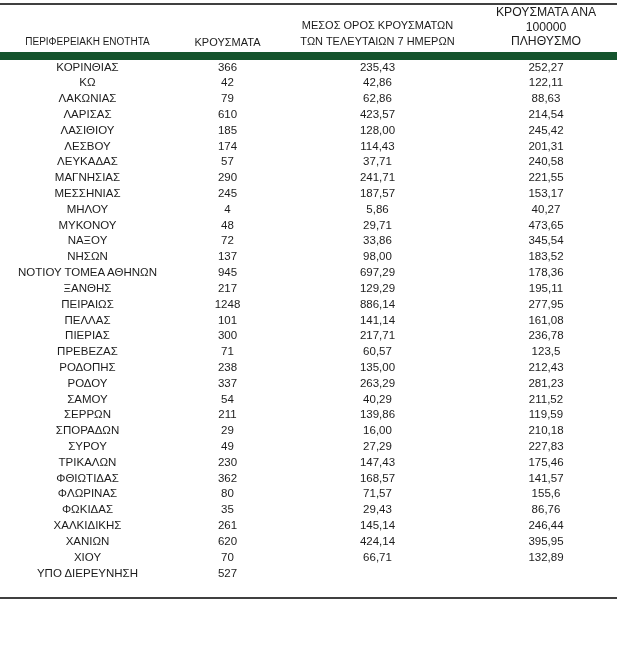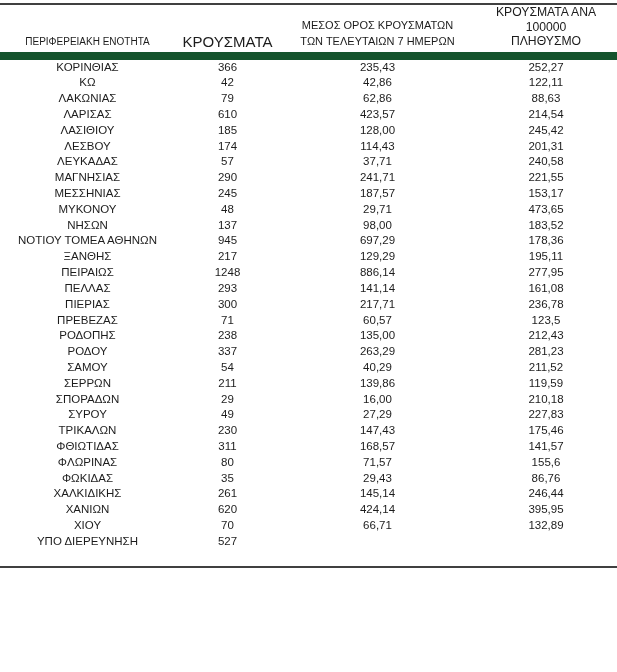--- a/index.html
+++ b/index.html
@@ -31,21 +31,21 @@
   table.cases thead tr { height: 50px; }
   table.cases th {
     font-weight: normal;
     vertical-align: bottom;
     text-align: center;
     padding: 0 0 3px 0;
     border-bottom: 8px solid #14532d;
     white-space: pre-line;
   }
   th.h-region  { font-size: 10px; line-height: 14px; }
-  th.h-cases   { font-size: 15px; line-height: 14px; }
+  th.h-cases   { font-size: 11px; line-height: 14px; }
   th.h-avg     { font-size: 11px;  line-height: 16px; }
   th.h-per100k { font-size: 12.2px; line-height: 14.5px; }
 
   table.cases tbody td {
     text-align: center;
     font-size: 11.5px;
     height: 15.82px;
     line-height: 15.82px;
     padding: 0;
     white-space: nowrap;
@@ -124,26 +124,38 @@
           <td>241,71</td>
           <td>221,55</td>
         </tr>
         <tr>
           <td>ΜΕΣΣΗΝΙΑΣ</td>
           <td>245</td>
           <td>187,57</td>
           <td>153,17</td>
         </tr>
         <tr>
+          <td>ΜΗΛΟΥ</td>
+          <td>4</td>
+          <td>5,86</td>
+          <td>40,27</td>
+        </tr>
+        <tr>
           <td>ΜΥΚΟΝΟΥ</td>
           <td>48</td>
           <td>29,71</td>
           <td>473,65</td>
         </tr>
         <tr>
+          <td>ΝΑΞΟΥ</td>
+          <td>72</td>
+          <td>33,86</td>
+          <td>345,54</td>
+        </tr>
+        <tr>
           <td>ΝΗΣΩΝ</td>
           <td>137</td>
           <td>98,00</td>
           <td>183,52</td>
         </tr>
         <tr>
           <td>ΝΟΤΙΟΥ ΤΟΜΕΑ ΑΘΗΝΩΝ</td>
           <td>945</td>
           <td>697,29</td>
           <td>178,36</td>
@@ -155,21 +167,21 @@
           <td>195,11</td>
         </tr>
         <tr>
           <td>ΠΕΙΡΑΙΩΣ</td>
           <td>1248</td>
           <td>886,14</td>
           <td>277,95</td>
         </tr>
         <tr>
           <td>ΠΕΛΛΑΣ</td>
-          <td>293</td>
+          <td>101</td>
           <td>141,14</td>
           <td>161,08</td>
         </tr>
         <tr>
           <td>ΠΙΕΡΙΑΣ</td>
           <td>300</td>
           <td>217,71</td>
           <td>236,78</td>
         </tr>
         <tr>
@@ -215,21 +227,21 @@
           <td>227,83</td>
         </tr>
         <tr>
           <td>ΤΡΙΚΑΛΩΝ</td>
           <td>230</td>
           <td>147,43</td>
           <td>175,46</td>
         </tr>
         <tr>
           <td>ΦΘΙΩΤΙΔΑΣ</td>
-          <td>311</td>
+          <td>362</td>
           <td>168,57</td>
           <td>141,57</td>
         </tr>
         <tr>
           <td>ΦΛΩΡΙΝΑΣ</td>
           <td>80</td>
           <td>71,57</td>
           <td>155,6</td>
         </tr>
         <tr>

